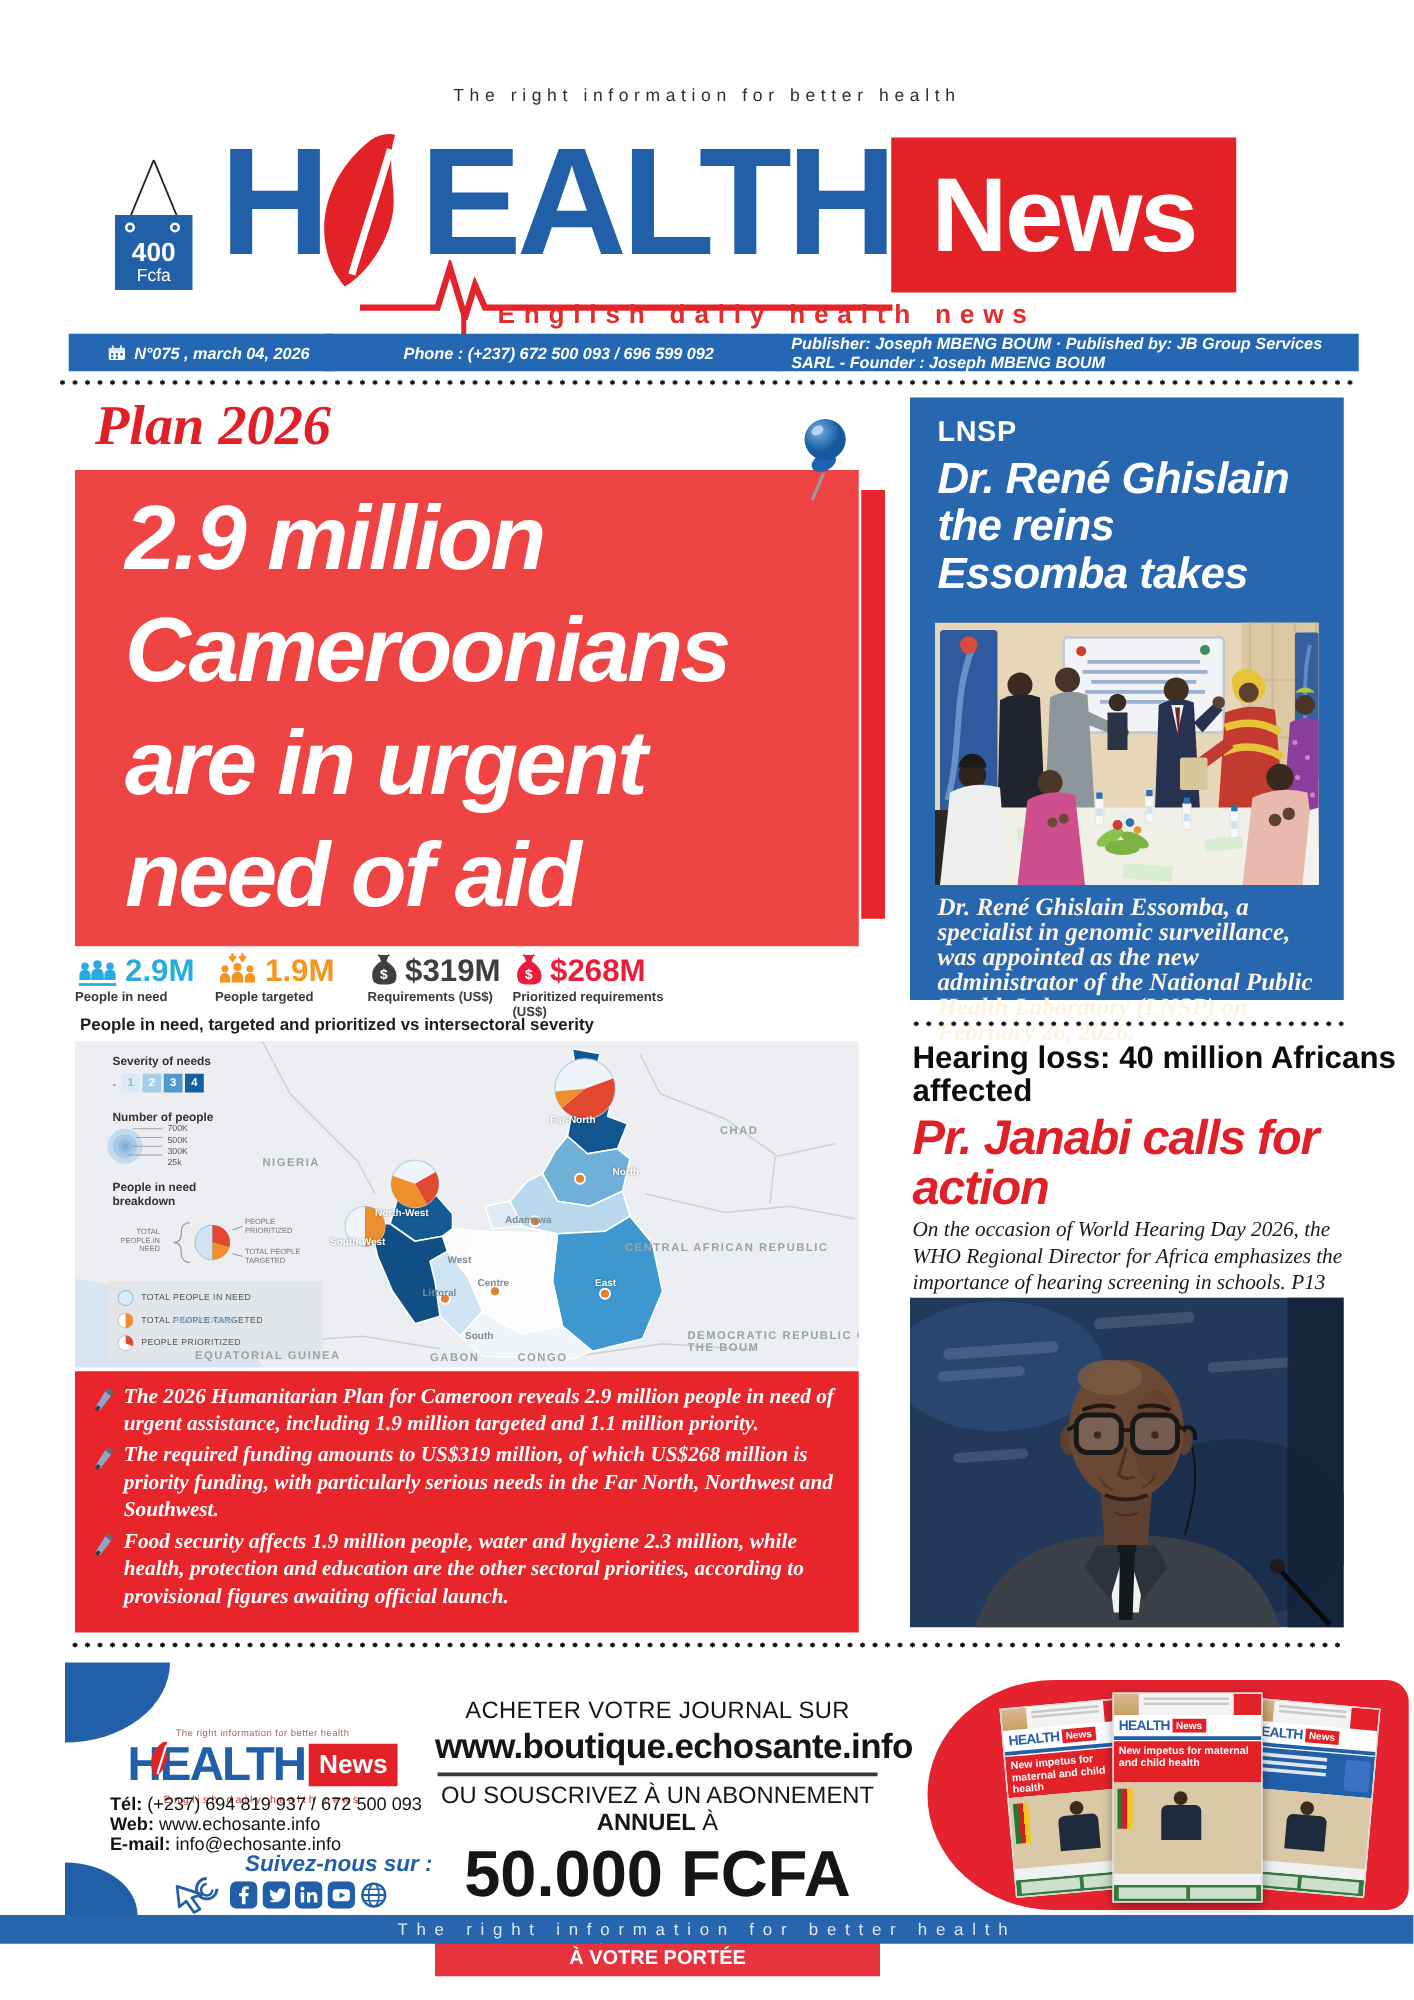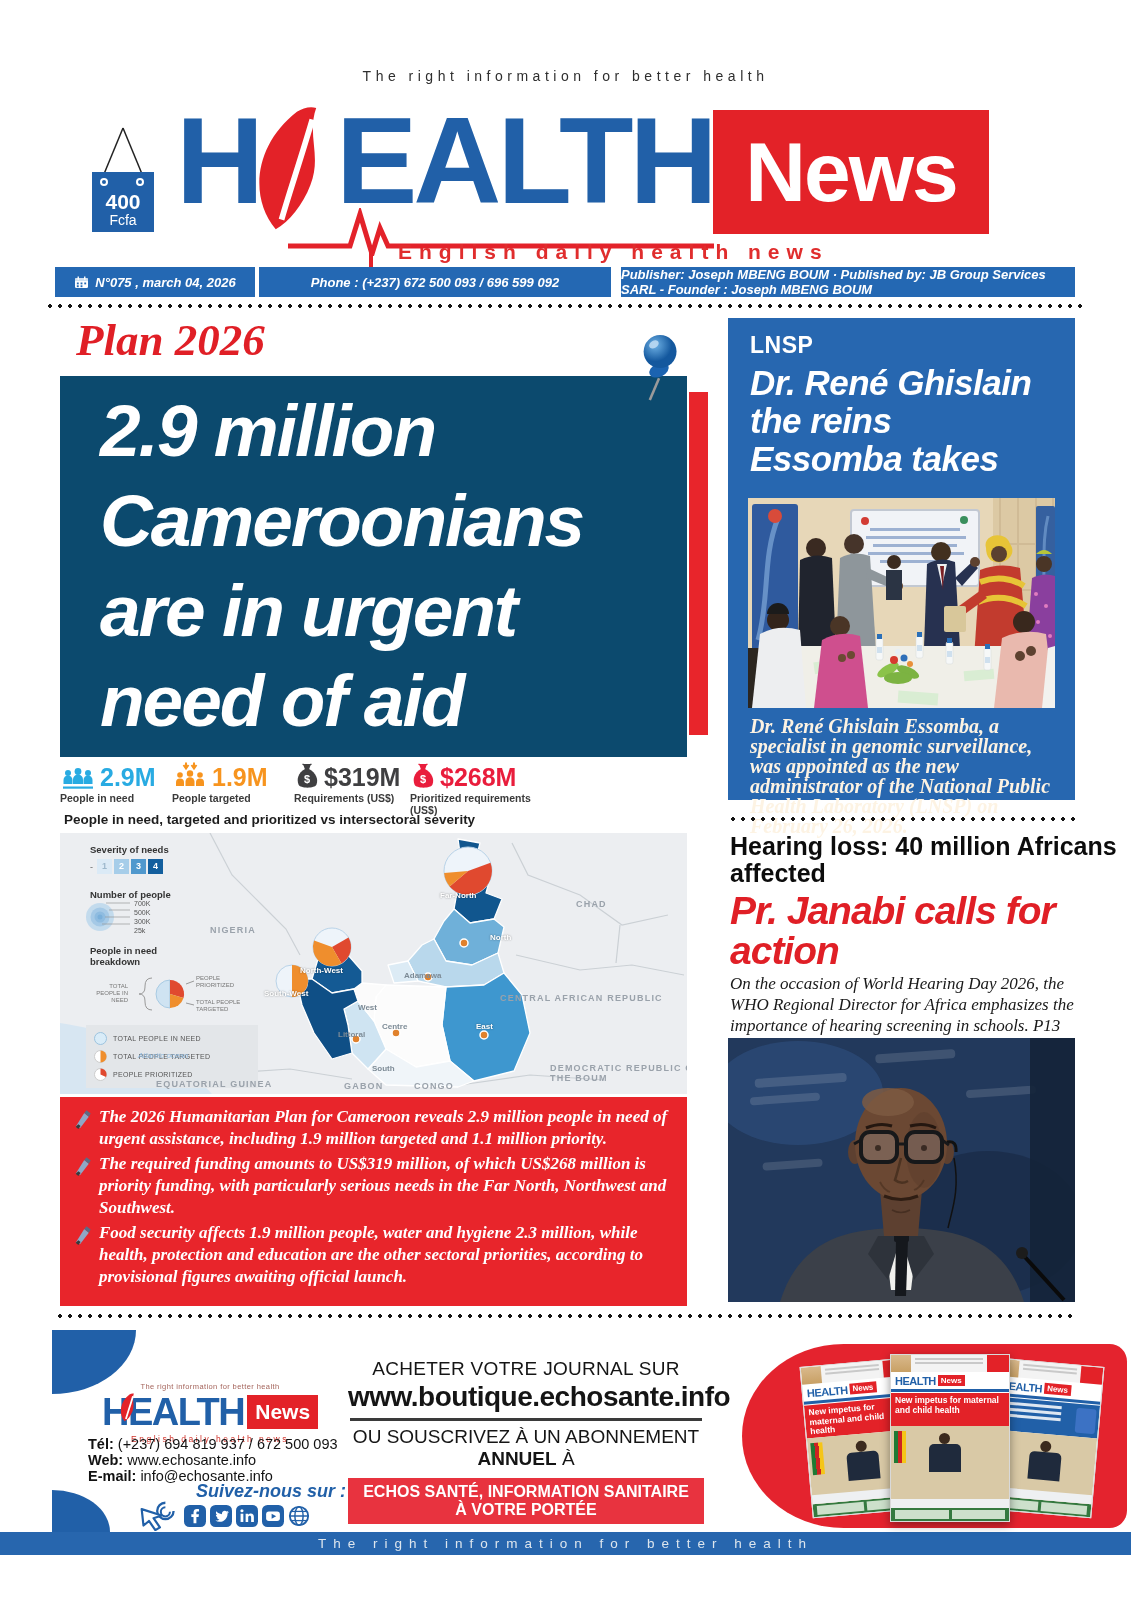--- a/index.html
+++ b/index.html
@@ -12,28 +12,28 @@
   #tagline-top{left:0;right:0;top:68px;text-align:center;font-size:14px;letter-spacing:4.5px;color:#2e2e2e;}
   #logo-h{left:176px;top:100px;font-size:122px;line-height:122px;font-weight:800;color:#2160A8;letter-spacing:-4px;}
   #logo-ealth{left:336px;top:100px;font-size:122px;line-height:122px;font-weight:800;color:#2160A8;letter-spacing:-4px;}
   #logo-leaf{left:246px;top:106px;z-index:2;}
   #news-box{left:713px;top:110px;width:276px;height:124px;background:#e32228;display:flex;align-items:center;justify-content:center;}
   #news-box span{color:#fff;font-size:84px;font-weight:700;letter-spacing:-2px;}
   #ekg{left:286px;top:208px;}
   #ekg-drop{left:369px;top:246px;width:4px;height:22px;background:#e3222a;}
   #logo-sub{left:398px;top:240px;font-size:21px;font-weight:700;color:#e02d2d;letter-spacing:7px;}
   .infobox{top:267px;height:30px;background:#2468B3;color:#fff;font-style:italic;font-weight:700;
-           font-size:13px;display:flex;align-items:center;justify-content:center;gap:6px;}
+           font-size:13px;display:flex;align-items:center;justify-content:center;gap:6px;padding-left:12px;}
   #ib1{left:55px;width:200px;} #ib2{left:259px;width:352px;} #ib3{left:621px;width:454px;}
   #dots1{left:45px;top:303px;width:1038px;}
   
   #lead-kicker{left:76px;top:314px;font-family:"Liberation Serif",serif;font-style:italic;font-weight:700;
                font-size:45px;color:#e01f26;}
   #pin{left:628px;top:331px;z-index:3;}
-  #lead-box{left:60px;top:376px;width:627px;height:381px;background:#0c4a6e;padding-top:10px;box-sizing:border-box;}
+  #lead-box{left:60px;top:376px;width:627px;height:381px;background:#ef4444;padding-top:10px;box-sizing:border-box;}
   .lead-line{margin-left:40px;color:#fff;font-size:73px;line-height:90px;font-weight:800;font-style:italic;letter-spacing:-2px;}
   #red-stripe{left:689px;top:392px;width:19px;height:343px;background:#e8252b;}
   
   #stats{left:60px;top:762px;width:627px;display:flex;}
   .stat{box-sizing:border-box;}
   .stat-top{display:flex;align-items:flex-end;gap:4px;}
   .stat-val{font-size:25px;font-weight:800;line-height:26px;}
   .stat-label{font-size:10.5px;font-weight:700;color:#3a3a3a;margin-top:2px;}
   .c-blue{color:#29ABE2;}.c-orange{color:#F7941E;}.c-crimson{color:#E91D48;}.c-dark{color:#3F3F41;}.c-red{color:#E91D3C;}
   
@@ -665,20 +665,21 @@
     </svg>
   </div>
 
   <div class="abs" id="f-center">
     <div class="fc1">ACHETER VOTRE JOURNAL SUR</div>
     <div class="fc2">www.boutique.echosante.info</div>
     <div class="fc-hr"></div>
     <div class="fc3">
       <span>OU SOUSCRIVEZ À UN ABONNEMENT </span><b>ANNUEL</b><span> À</span>
     </div>
+    <div class="fc4">50.000 FCFA</div>
     <div class="fc5">ECHOS SANTÉ, INFORMATION SANITAIRE À VOTRE PORTÉE</div>
   </div>
 
   <div class="abs" id="f-blob"></div>
 
   <div class="tcard" id="thumb-left">
     <div class="t-top">
         <div class="t-face"></div>
         <div class="t-mid">
           <i></i>

